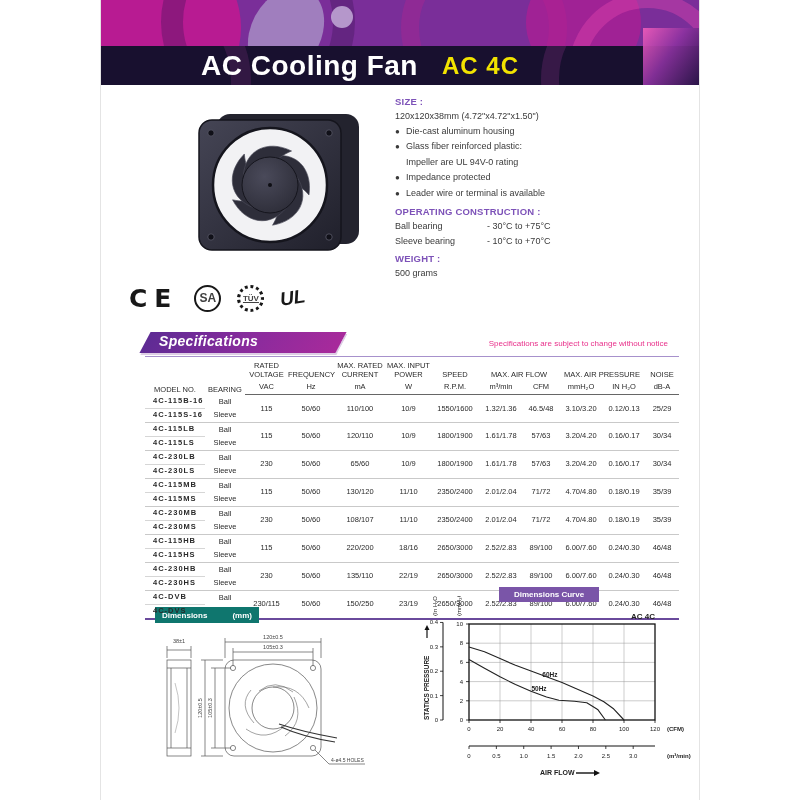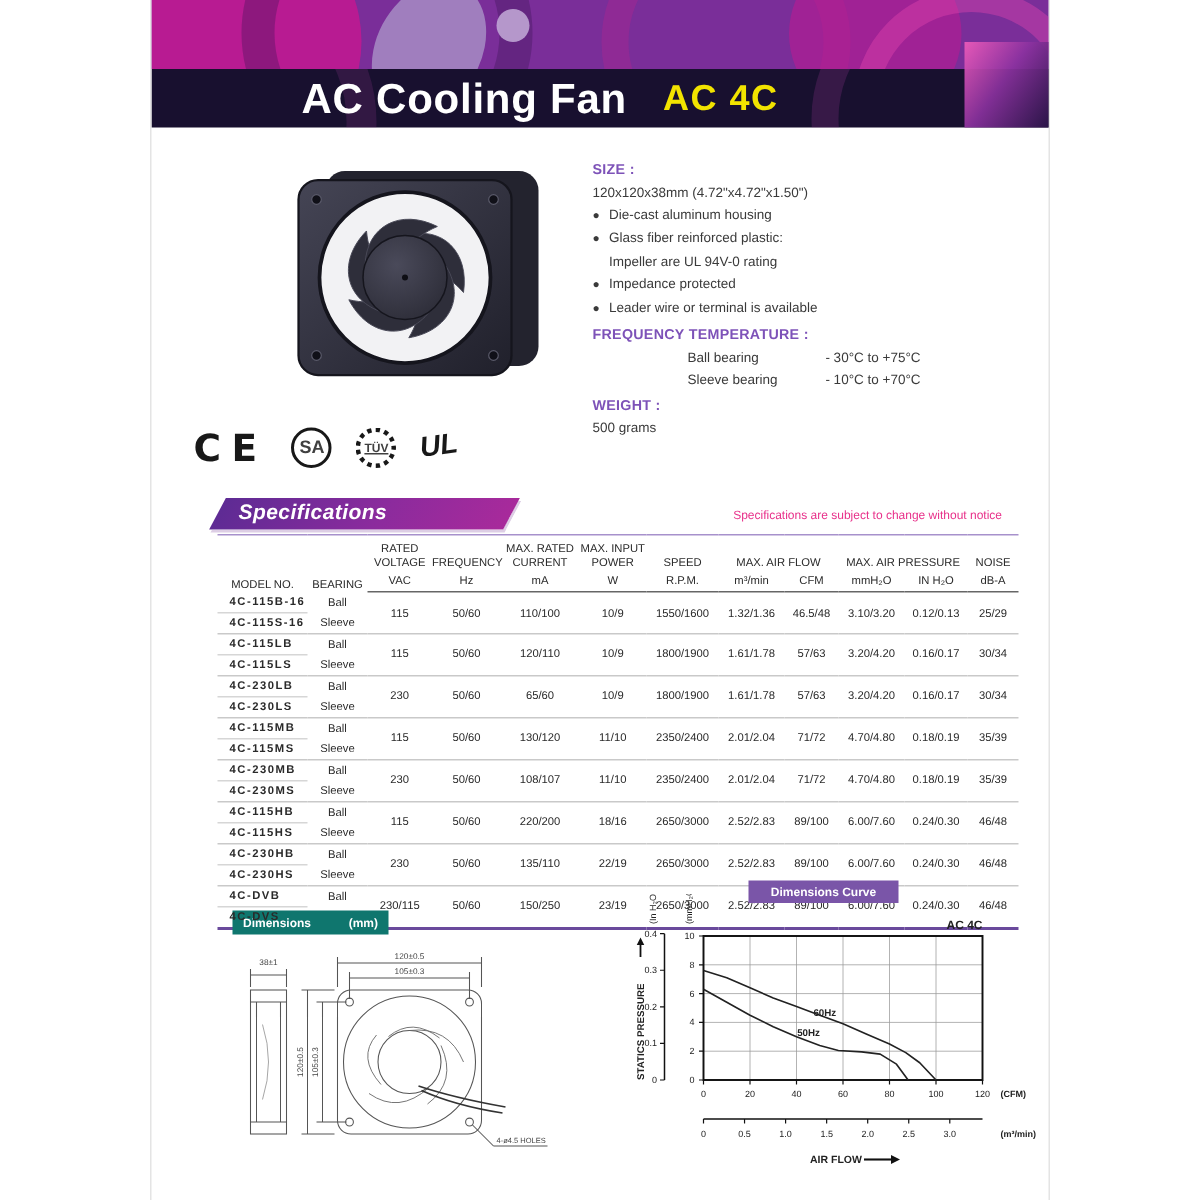--- a/index.html
+++ b/index.html
@@ -19,28 +19,28 @@
   .r3{left:468px;top:-8px;width:125px;height:125px;border:16px solid rgba(230,70,175,.4);}
   .header-band{position:absolute;left:0;top:46px;width:600px;height:39px;background:#18102f;display:flex;align-items:center;overflow:hidden;}
   .rb1{left:-60px;top:-70px;width:170px;height:170px;border:20px solid rgba(170,60,160,.18);border-radius:50%;}
   .rb2{left:440px;top:-60px;width:150px;height:150px;border:18px solid rgba(170,60,160,.22);border-radius:50%;}
   .title{margin-left:100px;color:#ffffff;font-size:28px;font-weight:600;letter-spacing:.5px;position:relative;z-index:2;}
   .model{margin-left:24px;color:#f2e300;font-size:24px;font-weight:bold;letter-spacing:1px;position:relative;z-index:2;}
   .photo-frag{position:absolute;right:0;top:28px;width:58px;height:57px;z-index:3;background:linear-gradient(125deg,rgba(235,90,185,.95) 0%,rgba(140,50,160,.9) 45%,rgba(40,20,70,.95) 100%);}
 
   
   .photo-wrap{position:absolute;left:82px;top:108px;width:190px;height:152px;}
-  .specs-text{position:absolute;left:294px;top:96px;width:282px;font-size:9px;color:#3a3a3a;margin-top:12px;}
+  .specs-text{position:absolute;left:294px;top:96px;width:282px;font-size:9px;color:#3a3a3a;}
   .sec-h{color:#7d52b8;font-weight:bold;font-size:9.5px;margin:7px 0 4px 0;letter-spacing:.2px;}
   .sec-h:first-child{margin-top:0;}
   .plain{margin:3px 0;}
   .con-item{margin:4.5px 0;display:flex;}
   .con-item .bullet{width:11px;font-size:8px;line-height:11px;}
   .con-item.nobullet .bullet{visibility:hidden;}
-  .temp-row{display:flex;margin:4.5px 0;justify-content:center;}
+  .temp-row{display:flex;margin:4.5px 0;}
   .temp-row .tl{width:92px;}
 
   
   .certs{position:absolute;left:28px;top:281px;display:flex;align-items:center;gap:16px;height:34px;}
   .ce-mark{font-size:25px;font-weight:bold;color:#181818;letter-spacing:7px;font-family:"DejaVu Sans",sans-serif;}
   .circle-mark{width:27px;height:27px;border:2.5px solid #181818;border-radius:50%;display:flex;align-items:center;justify-content:center;font-weight:bold;color:#404040;box-sizing:border-box;}
   .csa-mark{font-size:12px;}
   .tuv-mark{font-size:8px;border-style:dotted;border-width:3px;text-decoration:underline;}
   .ul-mark{font-size:19px;font-weight:bold;font-style:italic;color:#181818;transform:rotate(-8deg);}
 
@@ -154,21 +154,21 @@
         </div>
         <div class="con-item">
           <span class="bullet">●</span>
           <span>Impedance protected</span>
         </div>
         <div class="con-item">
           <span class="bullet">●</span>
           <span>Leader wire or terminal is available</span>
         </div>
       </div>
-    <div class="sec-h">FREQUENCY TEMPERATURE :</div>
+    <div class="sec-h">OPERATING CONSTRUCTION :</div>
     <div id="temp-list">
         <div class="temp-row">
           <span class="tl">Ball bearing</span>
           <span>- 30°C to +75°C</span>
         </div>
         <div class="temp-row">
           <span class="tl">Sleeve bearing</span>
           <span>- 10°C to +70°C</span>
         </div>
       </div>

